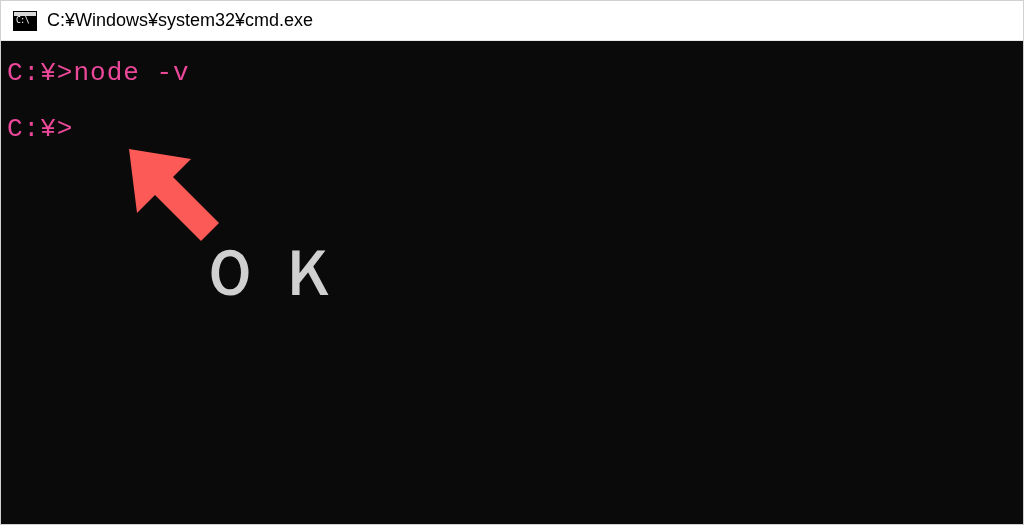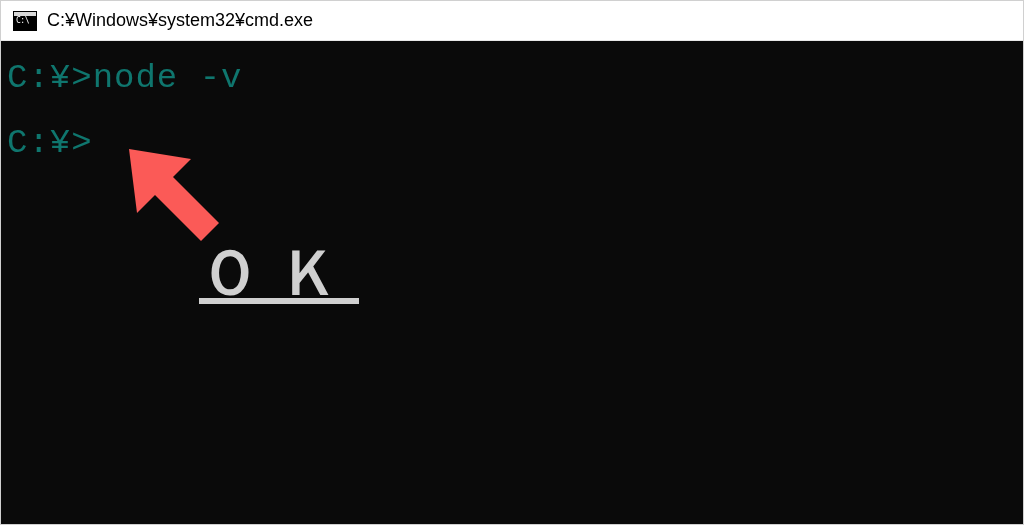--- a/index.html
+++ b/index.html
@@ -64,25 +64,25 @@
     .terminal {
       flex: 1;
       background: #0a0a0a;
       color: #e0e0e0;
       padding: 18px 6px 6px 6px;
       position: relative;
       overflow: hidden;
     }
     .term-line {
       font-family: "Courier New", Consolas, monospace;
-      font-size: 34px;
+      font-size: 26px;
       line-height: 1.15;
       letter-spacing: 1px;
       white-space: pre;
-      color: #0f766e;
+      color: #ec4899;
       font-weight: 300;
     }
     .term-block {
       margin-bottom: 26px;
     }
     .annotation-arrow {
       position: absolute;
       left: 120px;
       top: 100px;
       pointer-events: none;
@@ -93,21 +93,20 @@
     .annotation-text {
       position: absolute;
       left: 198px;
       top: 190px;
       font-size: 62px;
       font-weight: 700;
       letter-spacing: 18px;
       color: #d0d0d0;
       font-family: "Segoe UI", Arial, sans-serif;
       pointer-events: none;
-      text-decoration: underline;
     }
   </style>
 </head>
 <body>
 
 <div class="window">
 
   <div class="titlebar">
     <div class="titlebar-icon">
       <span class="titlebar-icon-text">C:\</span>

